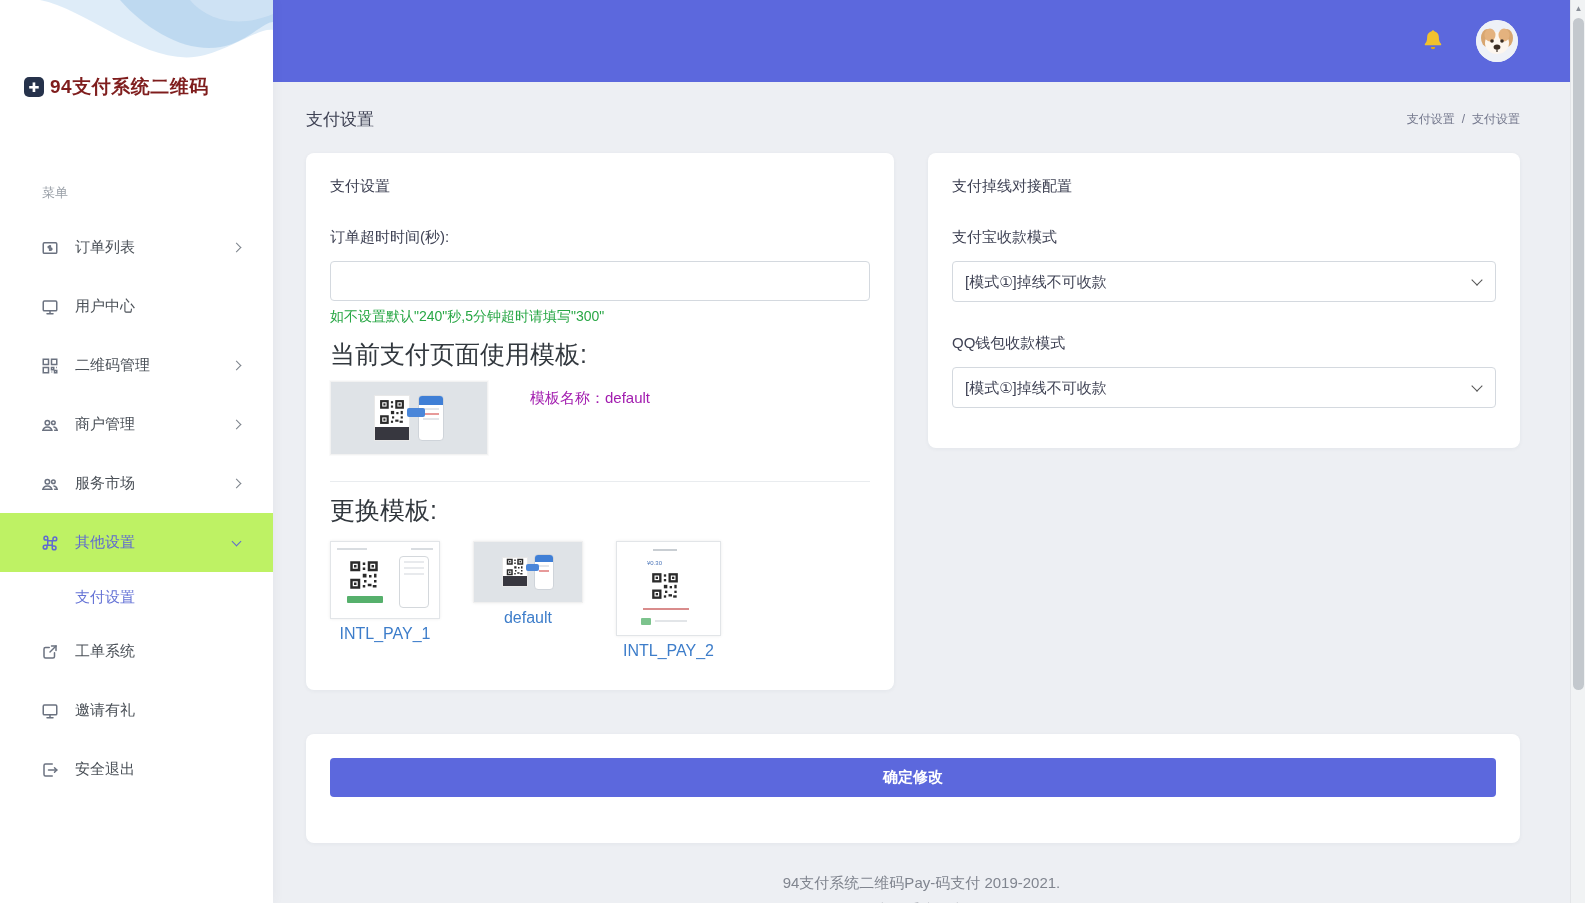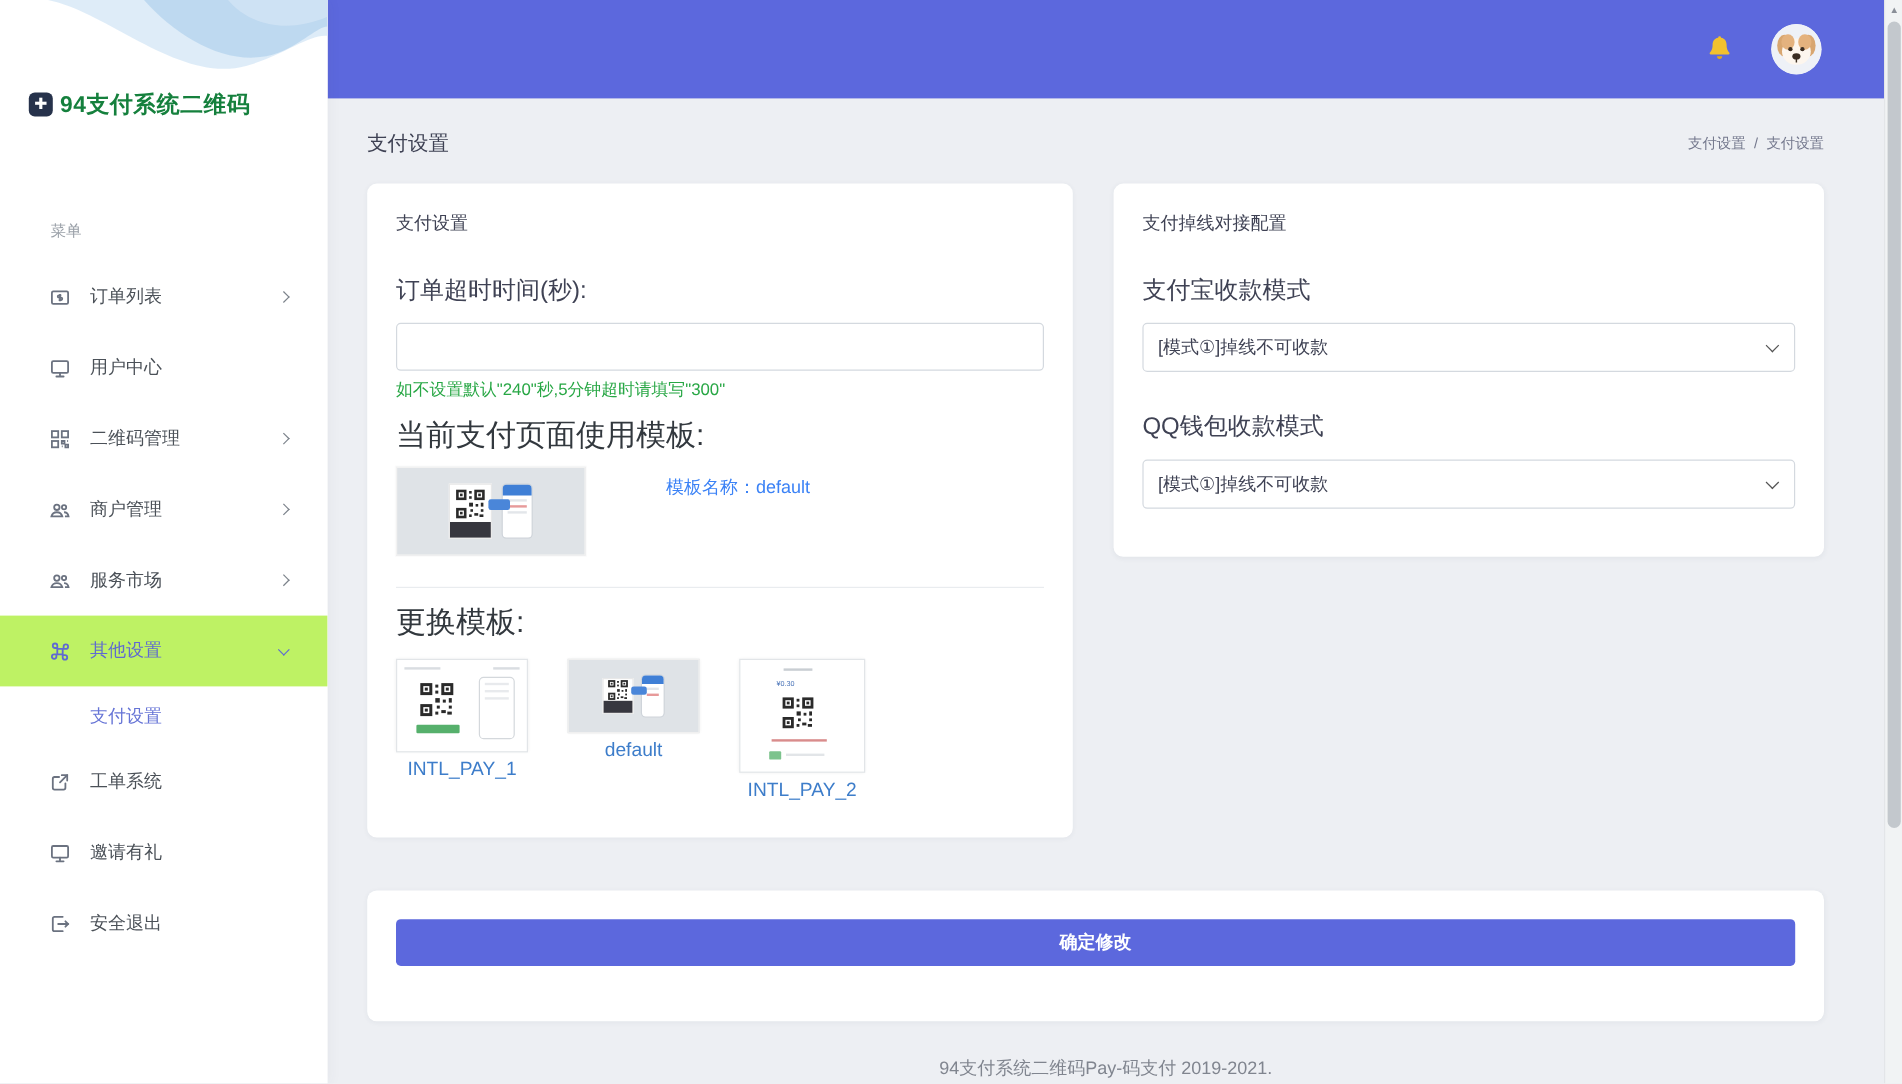--- a/index.html
+++ b/index.html
@@ -10,21 +10,21 @@
   .v-scrollbar { position:absolute; top:0; right:0; width:15px; height:903px; background:#f1f3f4; border-left:1px solid #e3e5e8; z-index:60; }
   .v-scrollbar .arrow { position:absolute; left:0; width:15px; height:14px; color:#8a8f98; font-size:8px; text-align:center; line-height:14px; }
   .v-scrollbar .arrow.up { top:2px; }
   .v-scrollbar .thumb { position:absolute; top:18px; left:2px; width:11px; height:672px; background:#c3c8cd; border-radius:6px; }
 
   
   .sidebar { position:absolute; left:0; top:0; width:273px; height:903px; background:#ffffff; z-index:50; box-shadow:0 0 12px rgba(60,70,90,.06); overflow:hidden; }
   .waves { position:absolute; top:0; left:0; width:273px; height:96px; pointer-events:none; }
   .logo-row { position:relative; margin:74px 0 0 24px; display:flex; align-items:center; gap:6px; }
   .logo-badge { width:20px; height:20px; background:#26324b; border-radius:5px; color:#fff; font-size:13px; font-weight:bold; display:flex; align-items:center; justify-content:center; }
-  .logo-text { font-size:19px; font-weight:bold; color:#15803d; letter-spacing:.5px; }
+  .logo-text { font-size:19px; font-weight:bold; color:#7f1d1d; letter-spacing:.5px; }
   .brand { margin-top:68px; text-align:center; font-size:22px; font-weight:bold; color:#363b45; }
   .menu-label { margin:84px 0 16px 42px; font-size:13px; color:#9aa0a8; }
   .menu { list-style:none; }
   .menu-item { position:relative; height:59px; display:flex; align-items:center; padding-left:40px; cursor:pointer; color:#4b5158; }
   .menu-item .mi-icon { width:19px; height:19px; margin-right:16px; display:flex; align-items:center; justify-content:center; color:#6b7280; }
   .menu-item .mi-icon svg { width:18px; height:18px; stroke:#6b7280; }
   .menu-item .mi-label { font-size:15px; }
   .menu-item .chev { position:absolute; right:33px; width:7px; height:7px; border-right:1.6px solid #7b828a; border-bottom:1.6px solid #7b828a; }
   .chev.right { transform:rotate(-45deg); }
   .chev.down  { transform:rotate(45deg); margin-top:-3px; }
@@ -46,28 +46,28 @@
   .breadcrumb { font-size:12px; color:#74788d; }
   .breadcrumb a { color:#74788d; text-decoration:none; cursor:pointer; }
   .breadcrumb .sep { margin:0 7px; }
 
   .cards { display:flex; align-items:flex-start; gap:34px; margin:0 50px 0 33px; }
   .card { background:#fff; border-radius:8px; box-shadow:0 1px 4px rgba(40,50,80,.05); }
   .card-left { flex:0 0 588px; padding:24px 24px 30px; }
   .card-right { flex:1; padding:24px 24px 40px; }
   .card-title { font-size:15px; color:#3f4254; }
 
-  .form-label { font-size:20px; color:#3f4254; margin-top:32px; }
+  .form-label { font-size:15px; color:#3f4254; margin-top:32px; }
   .text-input { margin-top:14px; width:100%; height:40px; border:1px solid #d4d9df; border-radius:4px; padding:0 12px; font-size:15px; color:#3f4254; outline:none; background:#fff; }
   .hint { margin-top:7px; font-size:14px; color:#28a745; }
 
   .big-heading { margin-top:12px; font-size:25px; font-weight:500; color:#32383e; }
   .current-tpl-row { display:flex; margin-top:10px; }
   .tpl-current-thumb { width:158px; height:74px; background:#dfe3e7; border:1px solid #f2f2f2; box-shadow:0 0 0 1px #fafafa; display:flex; align-items:center; justify-content:center; gap:8px; cursor:pointer; }
-  .tpl-name { margin-left:67px; margin-top:8px; font-size:15px; color:#3b82f6; }
+  .tpl-name { margin-left:42px; margin-top:8px; font-size:15px; color:#a21caf; }
   .divider { height:1px; background:#e9ecef; margin-top:26px; }
 
   .tpl-list { display:flex; align-items:flex-start; gap:33px; margin-top:14px; }
   .tpl-item { text-align:center; cursor:pointer; }
   .tpl-link { display:block; margin-top:6px; font-size:16px; color:#3d7dca; text-decoration:none; }
   .thumb-white { background:#fff; border:1px solid #e2e5e8; box-shadow:0 0 3px rgba(0,0,0,.08); position:relative; overflow:hidden; }
   .t1 { width:110px; height:78px; }
   .t2 { width:110px; height:62px; background:#dfe3e7; display:flex; align-items:center; justify-content:center; gap:6px; border:1px solid #f0f0f0; }
   .t3 { width:105px; height:95px; }
 

